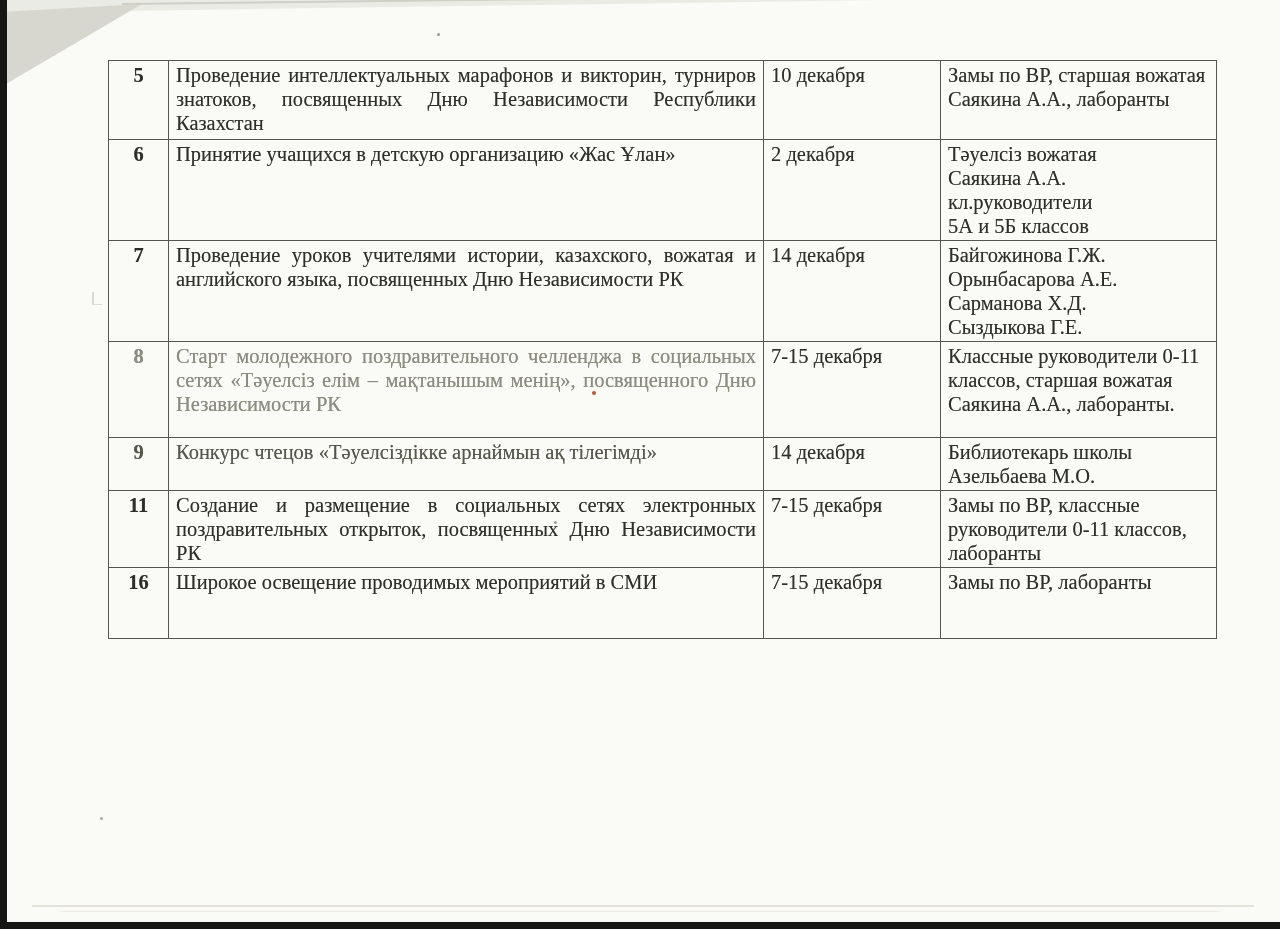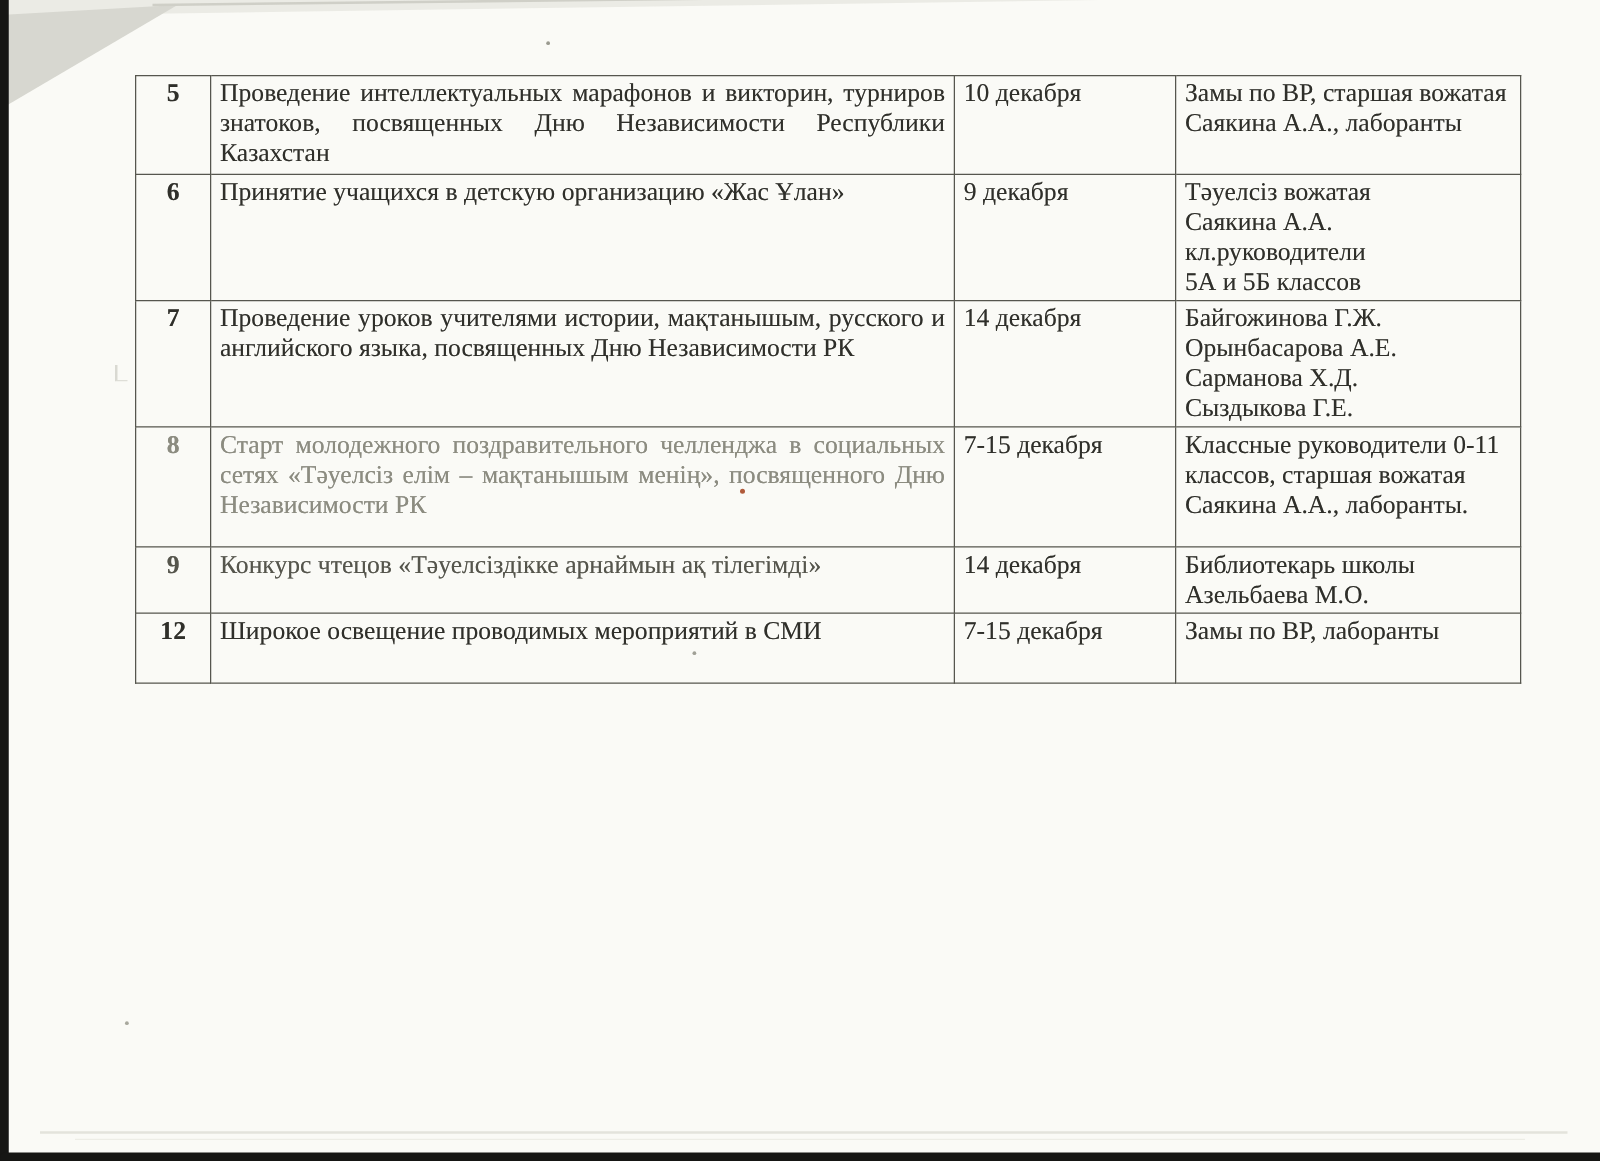--- a/index.html
+++ b/index.html
@@ -115,50 +115,56 @@
     <tbody>
         <tr>
           <td class="num">5</td>
           <td class="event">Проведение интеллектуальных марафонов и викторин, турниров знатоков, посвященных Дню Независимости Республики Казахстан</td>
           <td class="date">10 декабря</td>
           <td class="resp">Замы по ВР, старшая вожатая Саякина А.А., лаборанты</td>
         </tr>
         <tr>
           <td class="num">6</td>
           <td class="event">Принятие учащихся в детскую организацию «Жас Ұлан»</td>
-          <td class="date">9 декабря</td>
+          <td class="date">2 декабря</td>
           <td class="resp">Тәуелсіз вожатая
 Саякина А.А.
 кл.руководители
 5А и 5Б классов</td>
         </tr>
         <tr>
           <td class="num">7</td>
-          <td class="event">Проведение уроков учителями истории, мақтанышым, русского и английского языка, посвященных Дню Независимости РК</td>
+          <td class="event">Проведение уроков учителями истории, казахского, вожатая и английского языка, посвященных Дню Независимости РК</td>
           <td class="date">14 декабря</td>
           <td class="resp">Байгожинова Г.Ж.
 Орынбасарова А.Е.
 Сарманова Х.Д.
 Сыздыкова Г.Е.</td>
         </tr>
         <tr>
           <td class="num tone-faded">8</td>
           <td class="event tone-faded">Старт молодежного поздравительного челленджа в социальных сетях «Тәуелсіз елім – мақтанышым менің», посвященного Дню Независимости РК</td>
           <td class="date">7-15 декабря</td>
           <td class="resp">Классные руководители 0-11 классов, старшая вожатая Саякина А.А., лаборанты.</td>
         </tr>
         <tr>
           <td class="num tone-semi">9</td>
           <td class="event tone-semi">Конкурс чтецов «Тәуелсіздікке арнаймын ақ тілегімді»</td>
           <td class="date">14 декабря</td>
           <td class="resp">Библиотекарь школы
 Азельбаева М.О.</td>
         </tr>
         <tr>
-          <td class="num">12</td>
+          <td class="num">11</td>
+          <td class="event">Создание и размещение в социальных сетях электронных поздравительных открыток, посвященных Дню Независимости РК</td>
+          <td class="date">7-15 декабря</td>
+          <td class="resp">Замы по ВР, классные руководители 0-11 классов, лаборанты</td>
+        </tr>
+        <tr>
+          <td class="num">16</td>
           <td class="event">Широкое освещение проводимых мероприятий в СМИ</td>
           <td class="date">7-15 декабря</td>
           <td class="resp">Замы по ВР, лаборанты</td>
         </tr>
       </tbody>
   </table>
 
 </div>
 
 </body></html>

